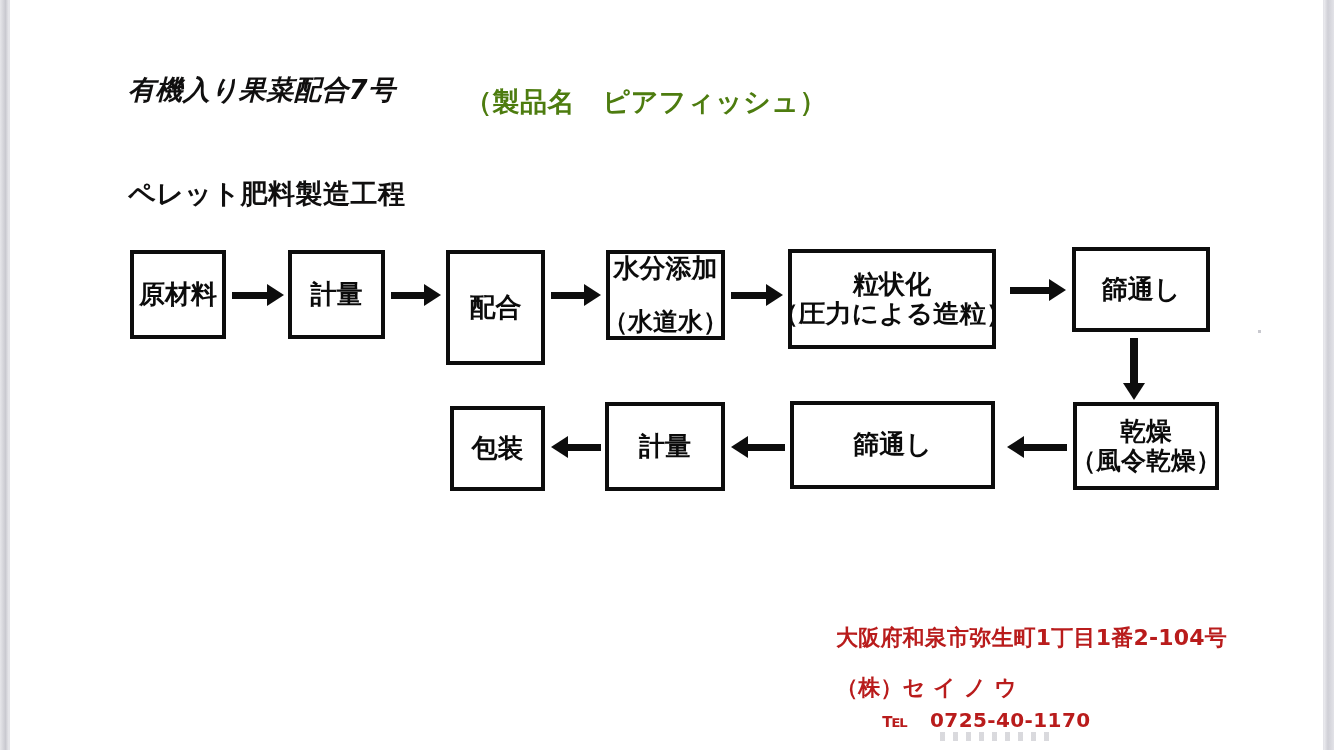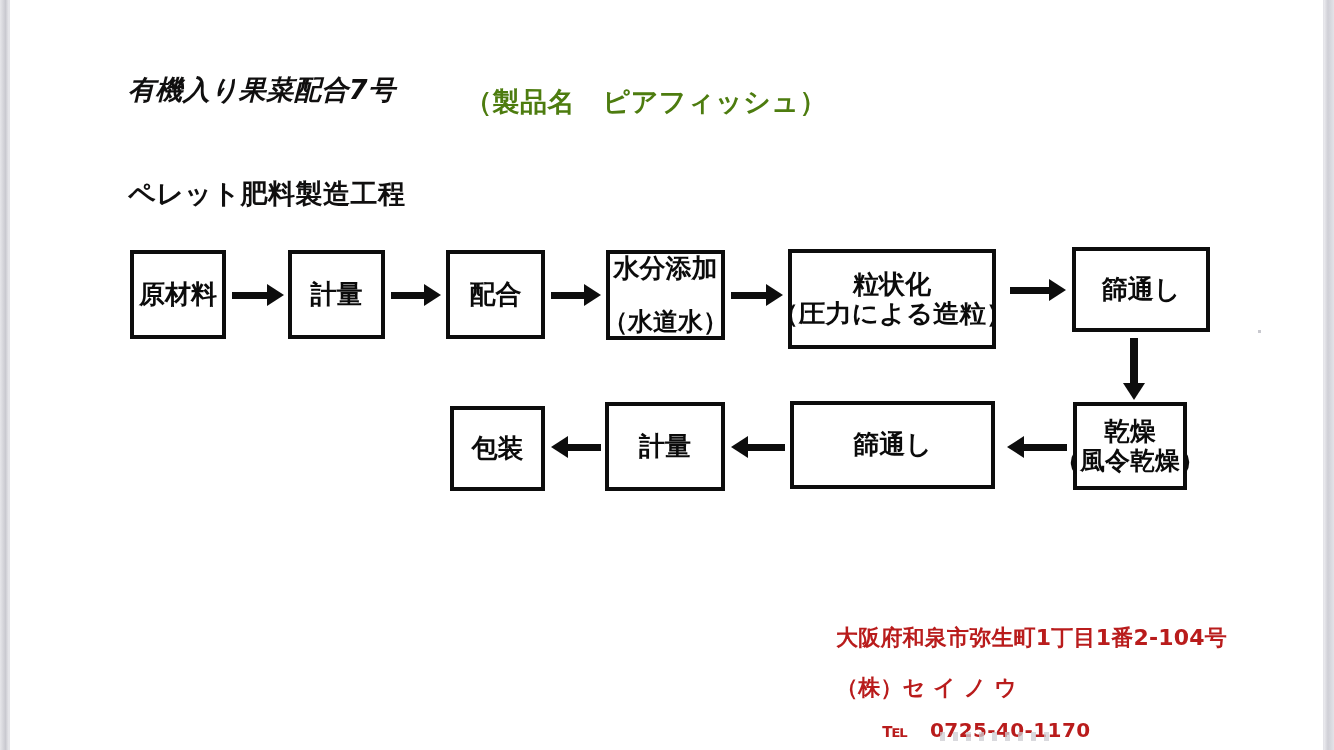--- a/index.html
+++ b/index.html
@@ -165,21 +165,21 @@
     margin-top: 20px;
     letter-spacing: .2px;
   }
   .footer .contact {
     margin-left: 46px;
     margin-top: 4px;
     font-size: 20px;
     font-weight: 700;
     letter-spacing: .4px;
   }
-  .footer .contact .row { margin-top: 15px; }
+  .footer .contact .row { margin-top: 5px; }
   .footer .contact .lbl {
     display: inline-block;
     width: 48px;
   }
   .smudge {
     position: absolute;
     left: 930px; top: 732px;
     width: 110px; height: 9px;
     background: repeating-linear-gradient(90deg,#cdcdd2 0 5px,transparent 5px 13px);
     opacity: .75;
@@ -203,21 +203,21 @@
   <div class="hdr-line2">ペレット肥料製造工程</div>
 
   <div class="node" style="left:120px; top:250px; width:96px; height:89px;">
     <span class="l1">原材料</span>
   </div>
 
   <div class="node" style="left:278px; top:250px; width:97px; height:89px;">
     <span class="l1">計量</span>
   </div>
 
-  <div class="node" style="left:436px; top:250px; width:99px; height:89px;">
+  <div class="node" style="left:436px; top:250px; width:99px; height:115px;">
     <span class="l1">配合</span>
   </div>
 
   <div class="node" style="left:596px; top:250px; width:119px; height:90px;justify-content:space-between;">
     <span class="l1">水分添加</span>
     <span class="l2">（水道水）</span>
   </div>
 
   <div class="node wide-text" style="left:778px; top:249px; width:208px; height:100px;">
     <span class="l1">粒状化</span>
@@ -259,21 +259,21 @@
   </div>
 
   <div class="node" style="left:595px; top:402px; width:120px; height:89px;">
     <span class="l1">計量</span>
   </div>
 
   <div class="node" style="left:780px; top:401px; width:205px; height:88px;">
     <span class="l1">篩通し</span>
   </div>
 
-  <div class="node" style="left:1063px; top:402px; width:114px; height:88px;">
+  <div class="node" style="left:1063px; top:402px; width:146px; height:88px;">
     <span class="l1">乾燥</span>
     <span class="l2">（風令乾燥）</span>
   </div>
 
   <div class="arrow-h left" style="left:541px; top:433px; width:50px; height:28px;">
     <span class="head"></span>
       <span class="shaft" style="left:12px; width:38px;"></span>
   </div>
   <div class="arrow-h left" style="left:721px; top:433px; width:54px; height:28px;">
     <span class="head"></span>

